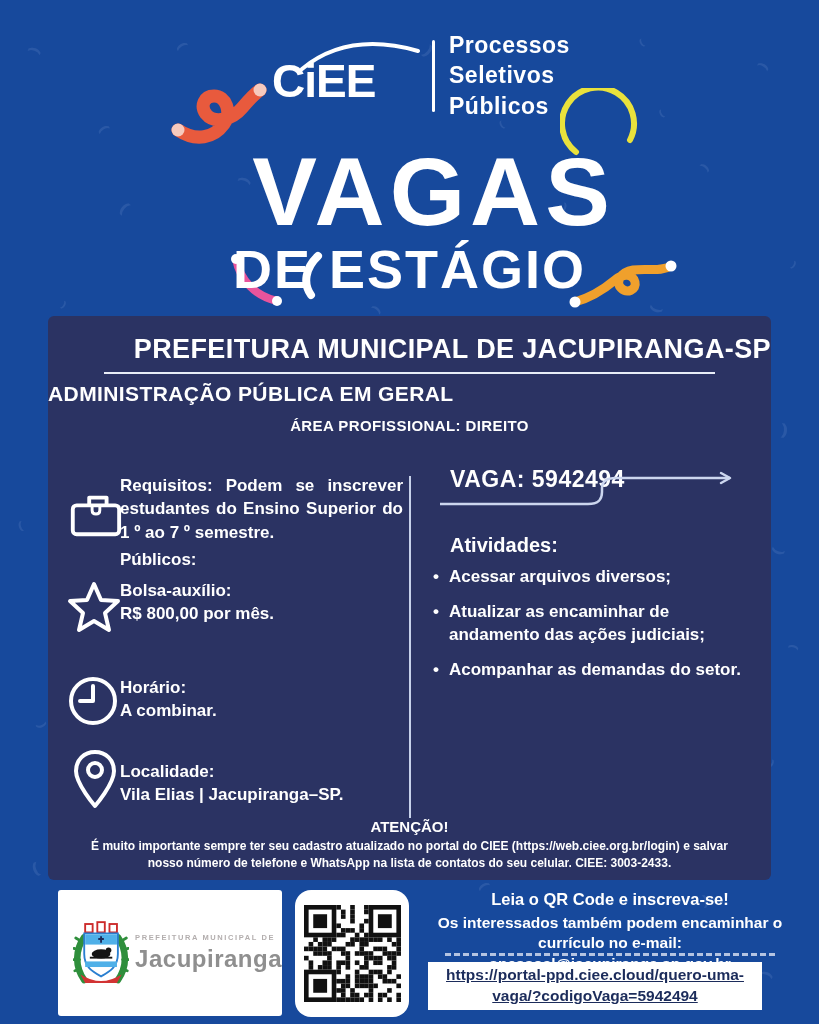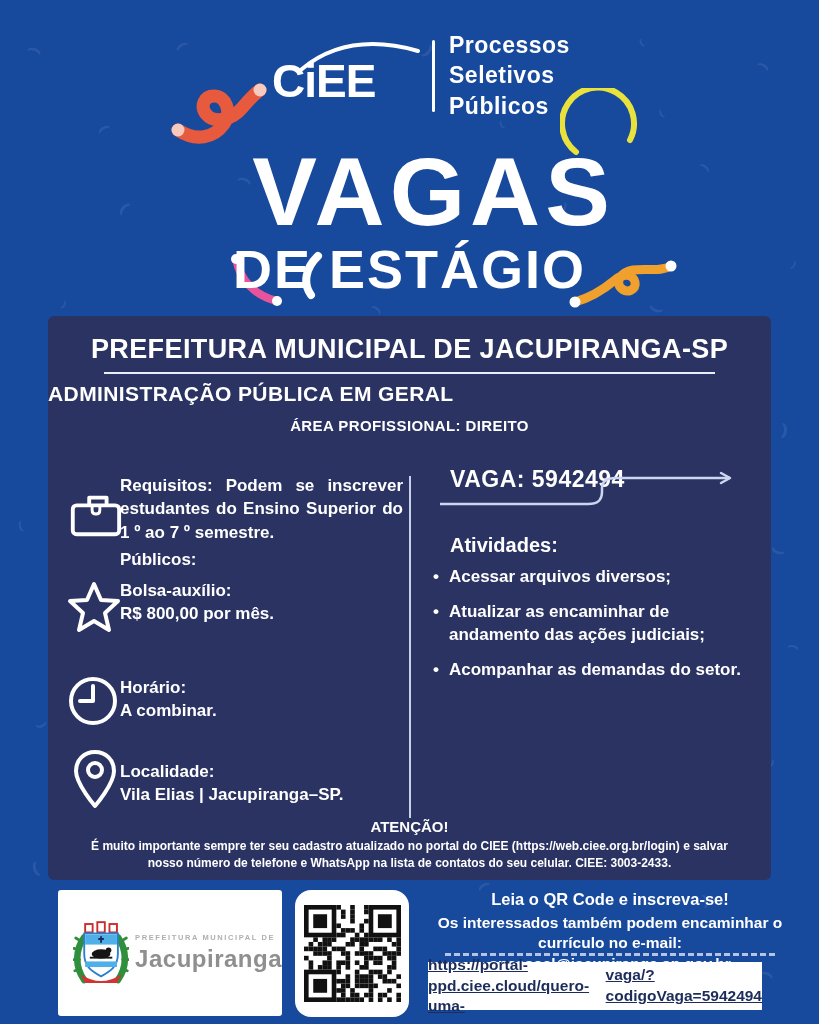--- a/index.html
+++ b/index.html
@@ -22,21 +22,21 @@
   .title1{position:absolute;left:0;top:136px;width:100%;text-align:center;
     font-size:97px;font-weight:800;letter-spacing:5px;margin-left:24px;}
   .title2{position:absolute;left:0;top:238px;width:100%;text-align:center;
     font-size:54px;font-weight:800;letter-spacing:2px;}
 
   .decor{position:absolute;pointer-events:none;}
 
   
   .panel{position:absolute;left:48px;top:316px;width:723px;height:564px;
     background:#2B3363;border-radius:6px;}
-  .panel-title{position:absolute;top:18px;left:0;width:100%;text-align:center;
+  .panel-title{position:absolute;top:18px;left:0;width:100%;text-align:right;
     font-size:27px;font-weight:bold;letter-spacing:.4px;}
   .panel-rule{position:absolute;top:56px;left:56px;width:611px;height:2px;background:#e8edf7;}
   .panel-sub{position:absolute;top:66px;left:0;width:100%;text-align:left;
     font-size:21px;font-weight:bold;letter-spacing:.4px;}
   .panel-area{position:absolute;top:101px;left:0;width:100%;text-align:center;
     font-size:15px;font-weight:bold;letter-spacing:.4px;}
   .col-divider{position:absolute;left:361px;top:160px;width:2px;height:342px;background:#c7d2ea;}
 
   .icon{position:absolute;left:18px;}
   .ltext{position:absolute;left:72px;width:283px;font-weight:bold;font-size:17px;line-height:1.38;}
@@ -63,21 +63,21 @@
   .city-name{font-size:24px;color:#8f8f8f;font-weight:bold;letter-spacing:.5px;margin-top:3px;}
 
   .qrbox{position:absolute;left:295px;top:890px;width:114px;height:127px;background:#fff;
     border-radius:16px;display:flex;align-items:center;justify-content:center;}
 
   .cta{position:absolute;left:420px;top:890px;width:380px;text-align:center;font-weight:bold;}
   .cta-l1{font-size:16.5px;margin-bottom:4px;}
   .cta-l2,.cta-l3{font-size:15.5px;line-height:1.32;}
   .dash-rule{position:absolute;left:445px;top:953px;width:330px;border-top:3px dashed rgba(199,210,234,.9);}
   .urlbox{position:absolute;left:428px;top:962px;width:334px;height:48px;background:#fff;
-    display:flex;flex-direction:row;align-items:center;justify-content:center;cursor:pointer;}
+    display:flex;flex-direction:column;align-items:center;justify-content:center;cursor:pointer;}
   .urlbox span{color:#1C2C5B;font-weight:bold;font-size:15.5px;text-decoration:underline;line-height:1.35;}
 </style>
 </head>
 <body>
 
 <div class="poster">
 
   <div id="pattern-layer">
       <span class="pat" style="left: 28px; top: 36px; font-size: 22px; transform: rotate(20deg);">⌢</span>
       <span class="pat" style="left: 118px; top: 196px; font-size: 24px; transform: rotate(130deg);">⌣</span>

